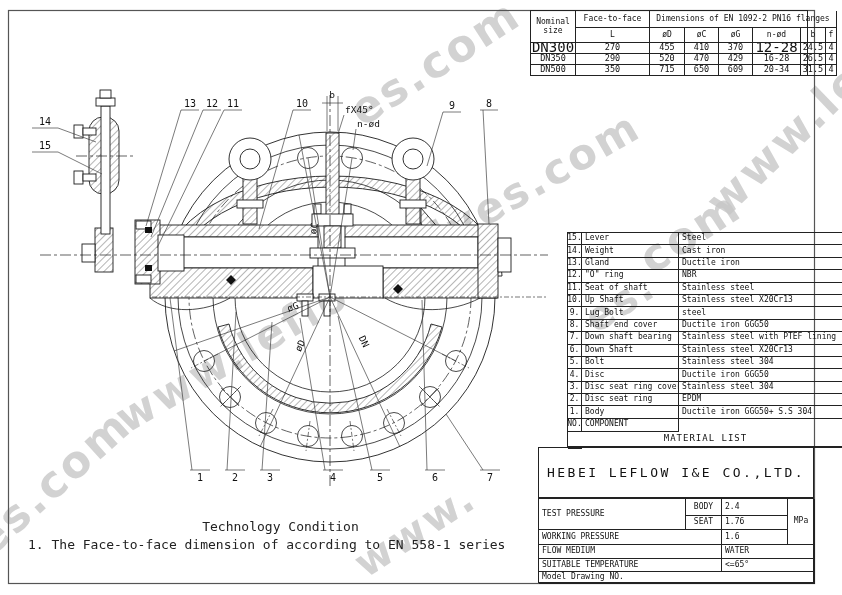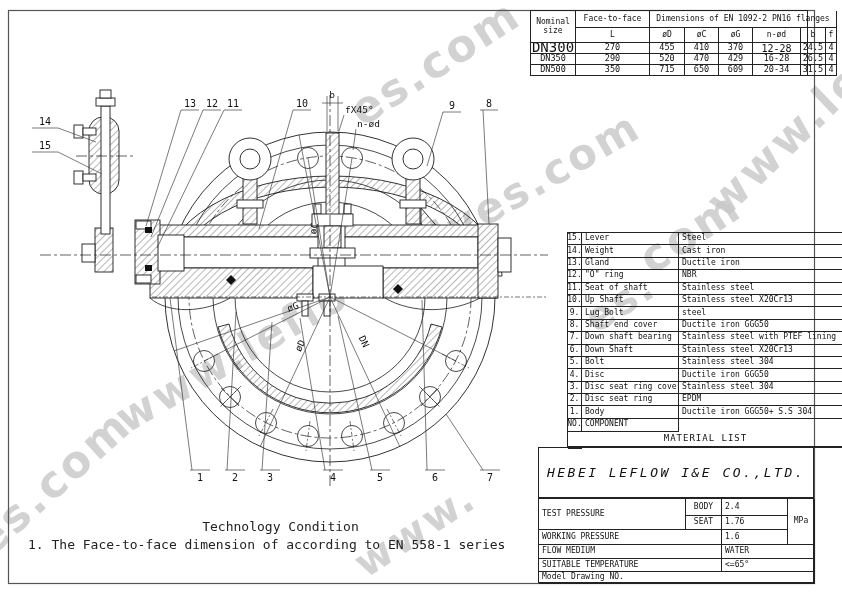--- a/index.html
+++ b/index.html
@@ -283,21 +283,21 @@
     <div class="c cc" style="grid-area:2/4/3/5">øC</div>
     <div class="c cc" style="grid-area:2/5/3/6">øG</div>
     <div class="c cc" style="grid-area:2/6/3/7">n-ød</div>
     <div class="c cc" style="grid-area:2/7/3/8">b</div>
     <div class="c cc" style="grid-area:2/8/3/9">f</div>
     <div class="c cc" style="grid-area:3/1/4/2;font-size:14px">DN300</div>
     <div class="c cc" style="grid-area:3/2/4/3;font-size:8.5px">270</div>
     <div class="c cc" style="grid-area:3/3/4/4;font-size:8.5px">455</div>
     <div class="c cc" style="grid-area:3/4/4/5;font-size:8.5px">410</div>
     <div class="c cc" style="grid-area:3/5/4/6;font-size:8.5px">370</div>
-    <div class="c cc" style="grid-area:3/6/4/7;font-size:10px">12-28</div>
+    <div class="c cc" style="grid-area:3/6/4/7;font-size:14px">12-28</div>
     <div class="c cc" style="grid-area:3/7/4/8;font-size:8.5px">24.5</div>
     <div class="c cc" style="grid-area:3/8/4/9;font-size:8.5px">4</div>
     <div class="c cc" style="grid-area:4/1/5/2;font-size:8.5px">DN350</div>
     <div class="c cc" style="grid-area:4/2/5/3;font-size:8.5px">290</div>
     <div class="c cc" style="grid-area:4/3/5/4;font-size:8.5px">520</div>
     <div class="c cc" style="grid-area:4/4/5/5;font-size:8.5px">470</div>
     <div class="c cc" style="grid-area:4/5/5/6;font-size:8.5px">429</div>
     <div class="c cc" style="grid-area:4/6/5/7;font-size:8.5px">16-28</div>
     <div class="c cc" style="grid-area:4/7/5/8;font-size:8.5px">26.5</div>
     <div class="c cc" style="grid-area:4/8/5/9;font-size:8.5px">4</div>
@@ -358,21 +358,21 @@
     <div class="c">EPDM</div>
     <div class="c cc">1.</div>
     <div class="c">Body</div>
     <div class="c">Ductile iron GGG50+ S.S 304</div>
     <div class="c cc">NO.</div>
     <div class="c">COMPONENT</div>
     <div class="c cc" style="grid-column:1/4;font-size:9px;letter-spacing:1px">MATERIAL LIST</div>
     <div class="c cc">MATERIAL</div>
   </div>
 
-  <div id="companyBox" style="left:538px;top:447px;width:276px;height:51px;font-style:italic;">
+  <div id="companyBox" style="left:538px;top:447px;width:276px;height:51px;">
     <span>HEBEI LEFLOW I&amp;E CO.,LTD.</span>
   </div>
 
   <div class="tbl" style="left:538px;top:498px;width:276px;height:85px;
               grid-template-columns:147px 36px 66px 27px;
               grid-template-rows:17px 14px 15px 14px 13px 12px;">
     <div class="c" style="grid-area:1/1/3/2">TEST PRESSURE</div>
     <div class="c cc" style="grid-area:1/2/2/3">BODY</div>
     <div class="c" style="grid-area:1/3/2/4">2.4</div>
     <div class="c cc" style="grid-area:1/4/4/5">MPa</div>

